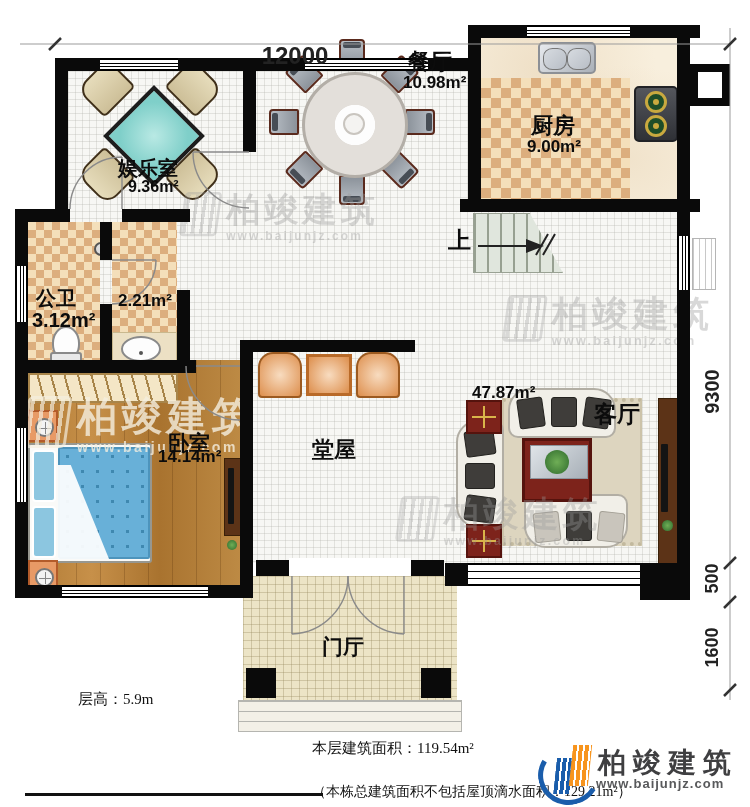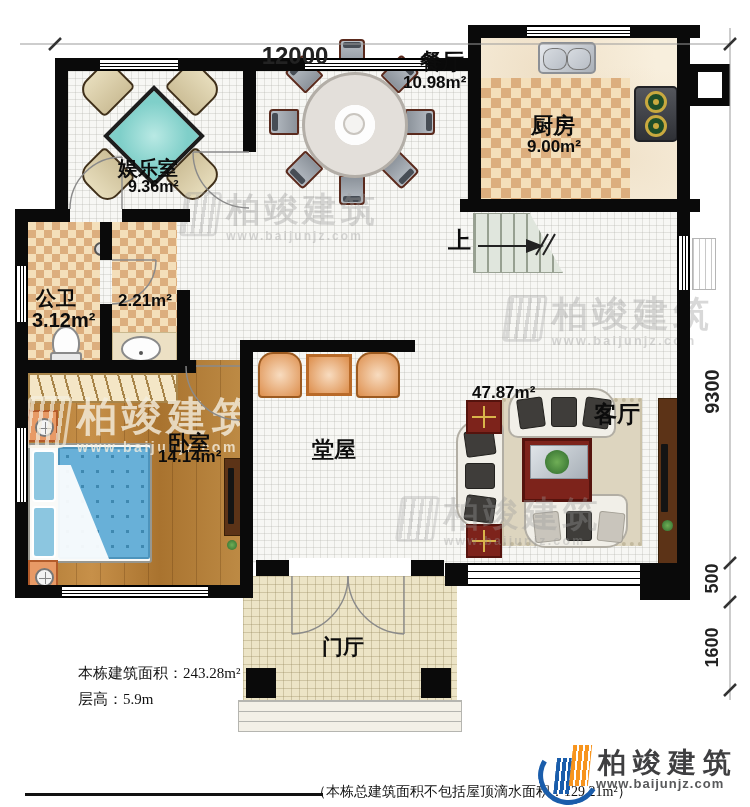--- a/index.html
+++ b/index.html
@@ -289,42 +289,42 @@
       <polygon points="526,239 544,246 526,253" fill="#222"></polygon>
       <path d="M536 255 L548 234 M543 255 L555 234" stroke="#222" stroke-width="2" fill="none"></path>
     </g>
   </svg>
 
   <div class="dim" style="left:245px;top:6px;width:100px;font-size:24px;margin-top:36px;">12000</div>
   <div class="dim vdim" style="left:682px;top:380px;width:60px;font-size:20px;">9300</div>
   <div class="dim vdim" style="left:692px;top:568px;width:40px;font-size:18px;">500</div>
   <div class="dim vdim" style="left:687px;top:637px;width:50px;font-size:18px;">1600</div>
 
-  <div class="rlabel" style="left:408px;top:50px;font-size:22px;margin-left:12px;">餐厅</div>
+  <div class="rlabel" style="left:408px;top:50px;font-size:22px;">餐厅</div>
   <div class="rlabel" style="left:403px;top:74px;font-size:17px;">10.98m²</div>
   <div class="rlabel" style="left:531px;top:114px;font-size:22px;">厨房</div>
   <div class="rlabel" style="left:527px;top:138px;font-size:17px;">9.00m²</div>
   <div class="rlabel" style="left:118px;top:158px;font-size:20px;">娱乐室</div>
   <div class="rlabel" style="left:128px;top:179px;font-size:16px;">9.36m²</div>
   <div class="rlabel" style="left:36px;top:288px;font-size:20px;">公卫</div>
   <div class="rlabel" style="left:32px;top:310px;font-size:20px;">3.12m²</div>
   <div class="rlabel" style="left:118px;top:292px;font-size:17px;">2.21m²</div>
   <div class="rlabel" style="left:168px;top:432px;font-size:21px;font-family:Liberation Serif, serif;">卧室</div>
   <div class="rlabel" style="left:158px;top:448px;font-size:17px;">14.14m²</div>
   <div class="rlabel" style="left:312px;top:438px;font-size:22px;">堂屋</div>
   <div class="rlabel" style="left:472px;top:384px;font-size:17px;">47.87m²</div>
   <div class="rlabel" style="left:594px;top:402px;font-size:23px;">客厅</div>
   <div class="rlabel" style="left:322px;top:636px;font-size:21px;">门厅</div>
   <div class="rlabel" style="left:448px;top:228px;font-size:23px;">上</div>
 
-  <div class="abs f-serif" style="left:78px;top:664px;font-size:15px;color:#111;">本栋建筑面积：243.28m²</div>
   <div class="abs f-serif" style="left:78px;top:690px;font-size:15px;color:#111;">层高：5.9m</div>
 
   <div class="abs" style="left:25px;top:793px;width:298px;height:3px;background:#111;"></div>
 
+  <div class="abs f-serif" style="left:312px;top:739px;font-size:15px;color:#111;">本层建筑面积：119.54m²</div>
   <div class="abs f-serif" style="left:312px;top:783px;font-size:14px;color:#111;white-space:nowrap;">（本栋总建筑面积不包括屋顶滴水面积：129.21m²）</div>
 
   <div class="abs lg-mark" style="left:543px;top:740px;">
     <div class="lg-swoosh"></div>
       <div class="lg-b1"></div>
       <div class="lg-b2"></div>
   </div>
   <div class="abs" style="left:598px;top:744px;font-size:28px;font-weight:bold;color:#3f3f41;letter-spacing:7px;white-space:nowrap;">柏竣建筑</div>
   <div class="abs" style="left:596px;top:776px;font-size:13px;font-weight:bold;color:#58595b;letter-spacing:1px;white-space:nowrap;">www.baijunjz.com</div>
 

